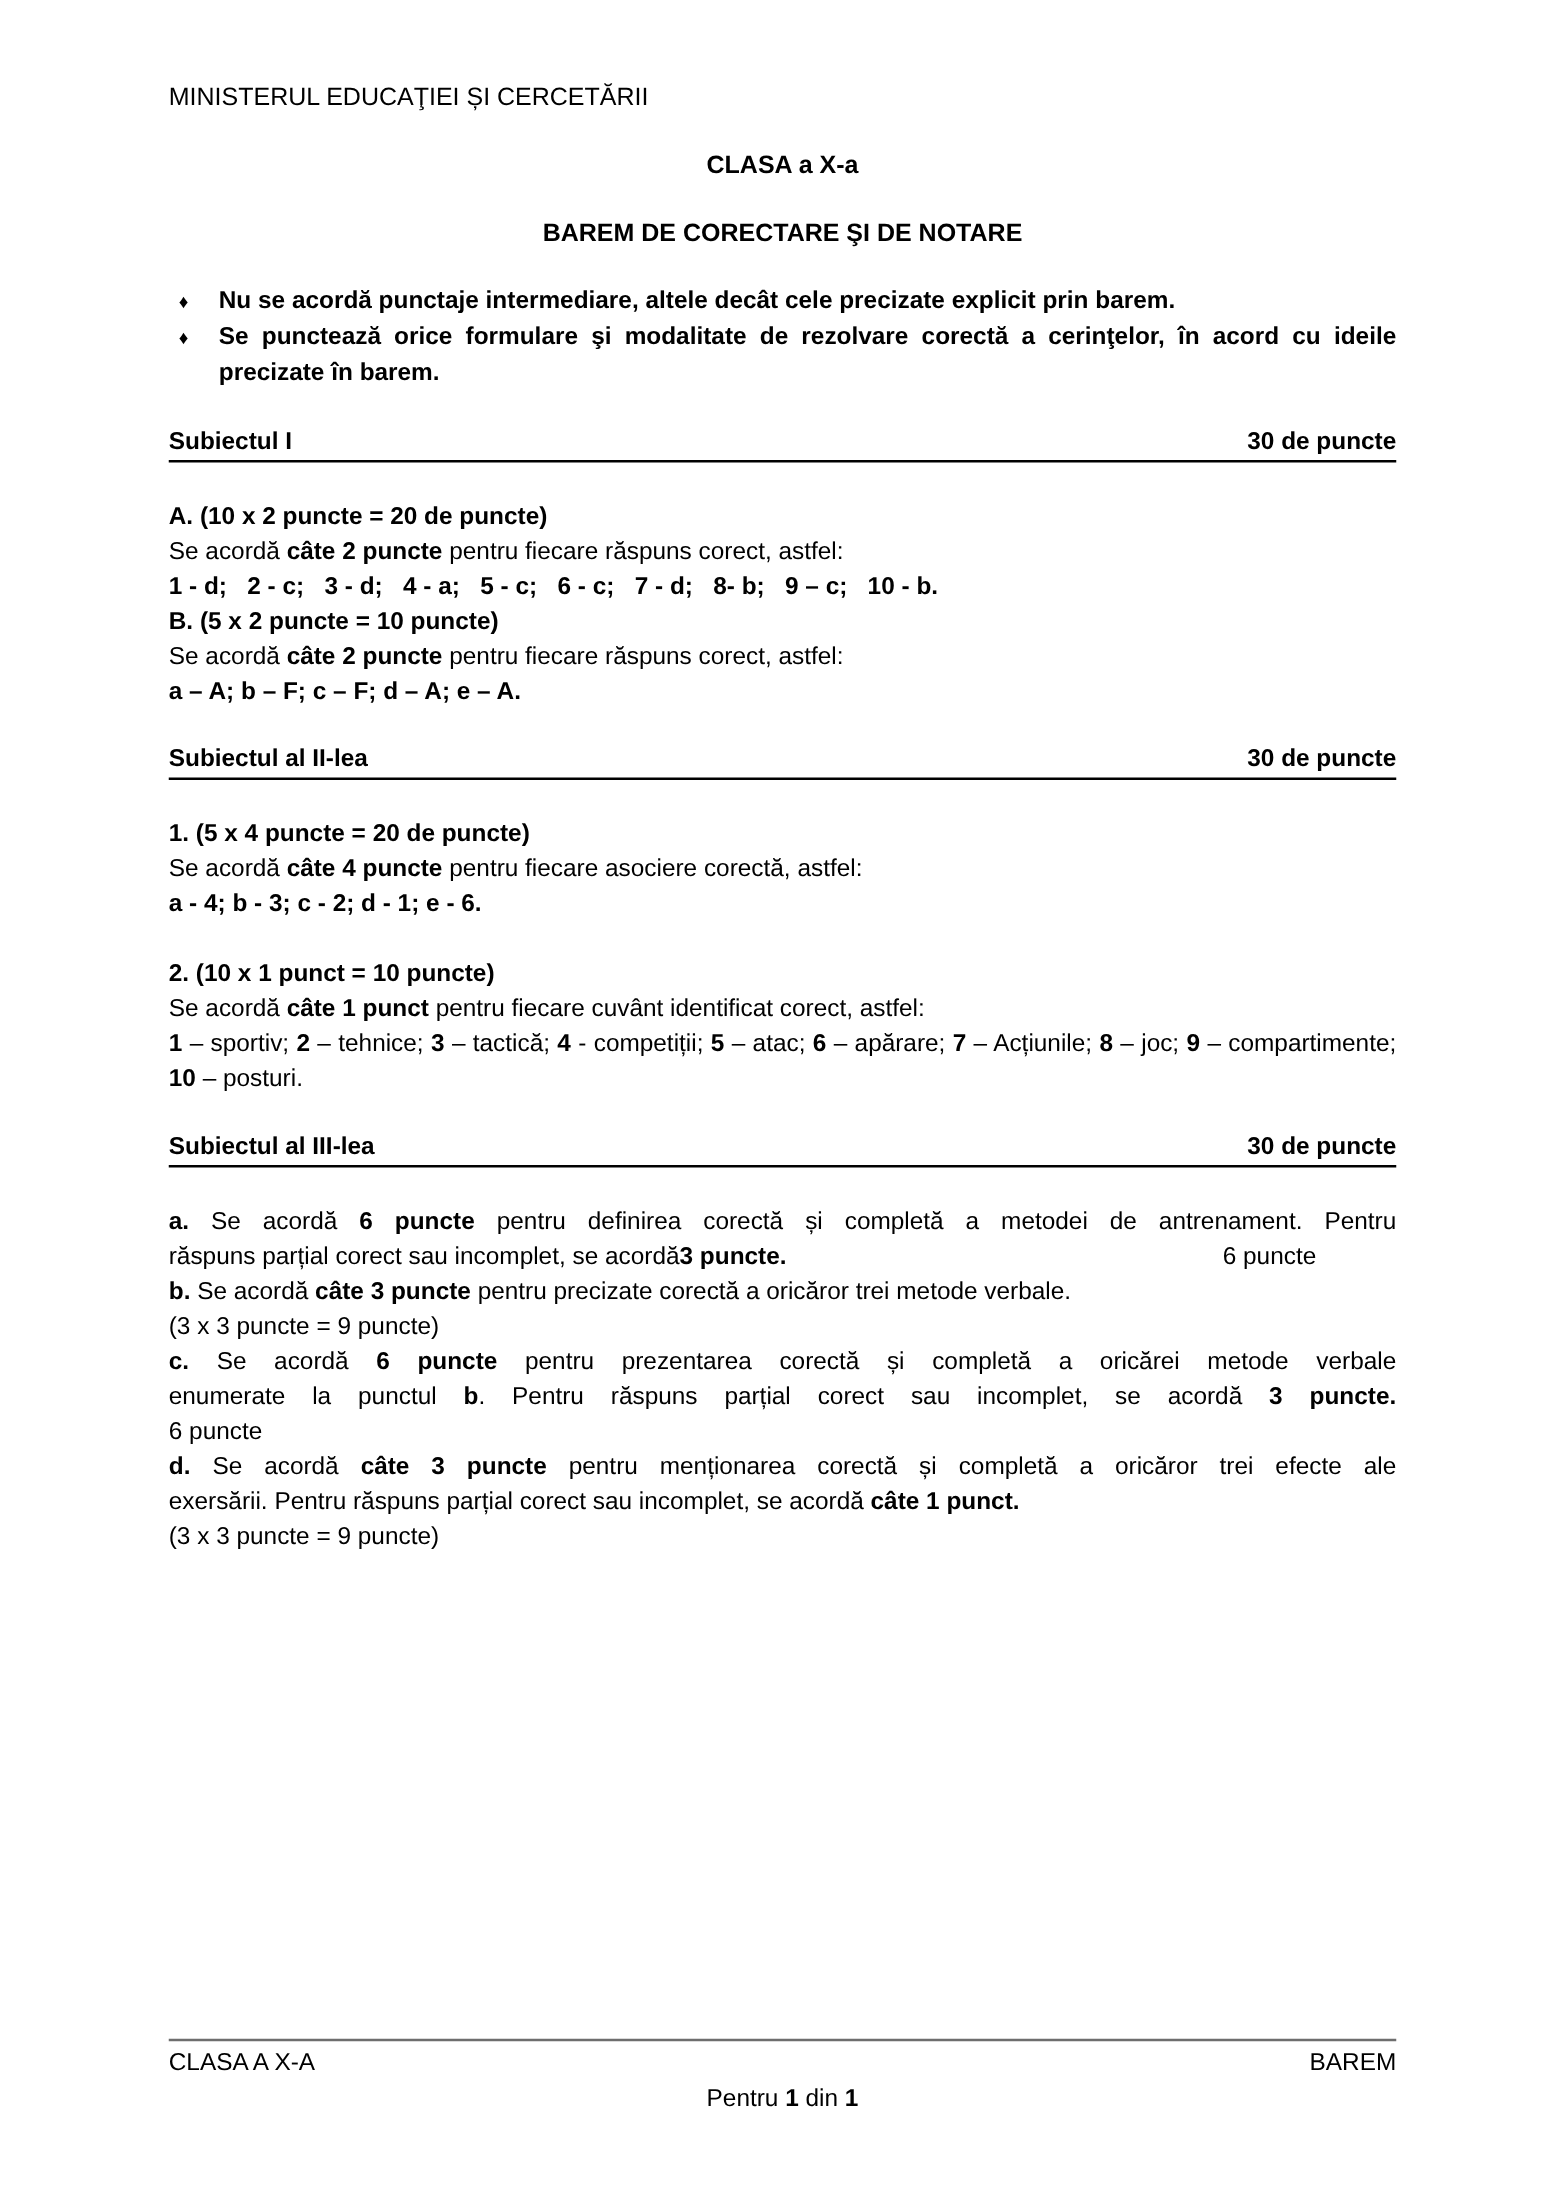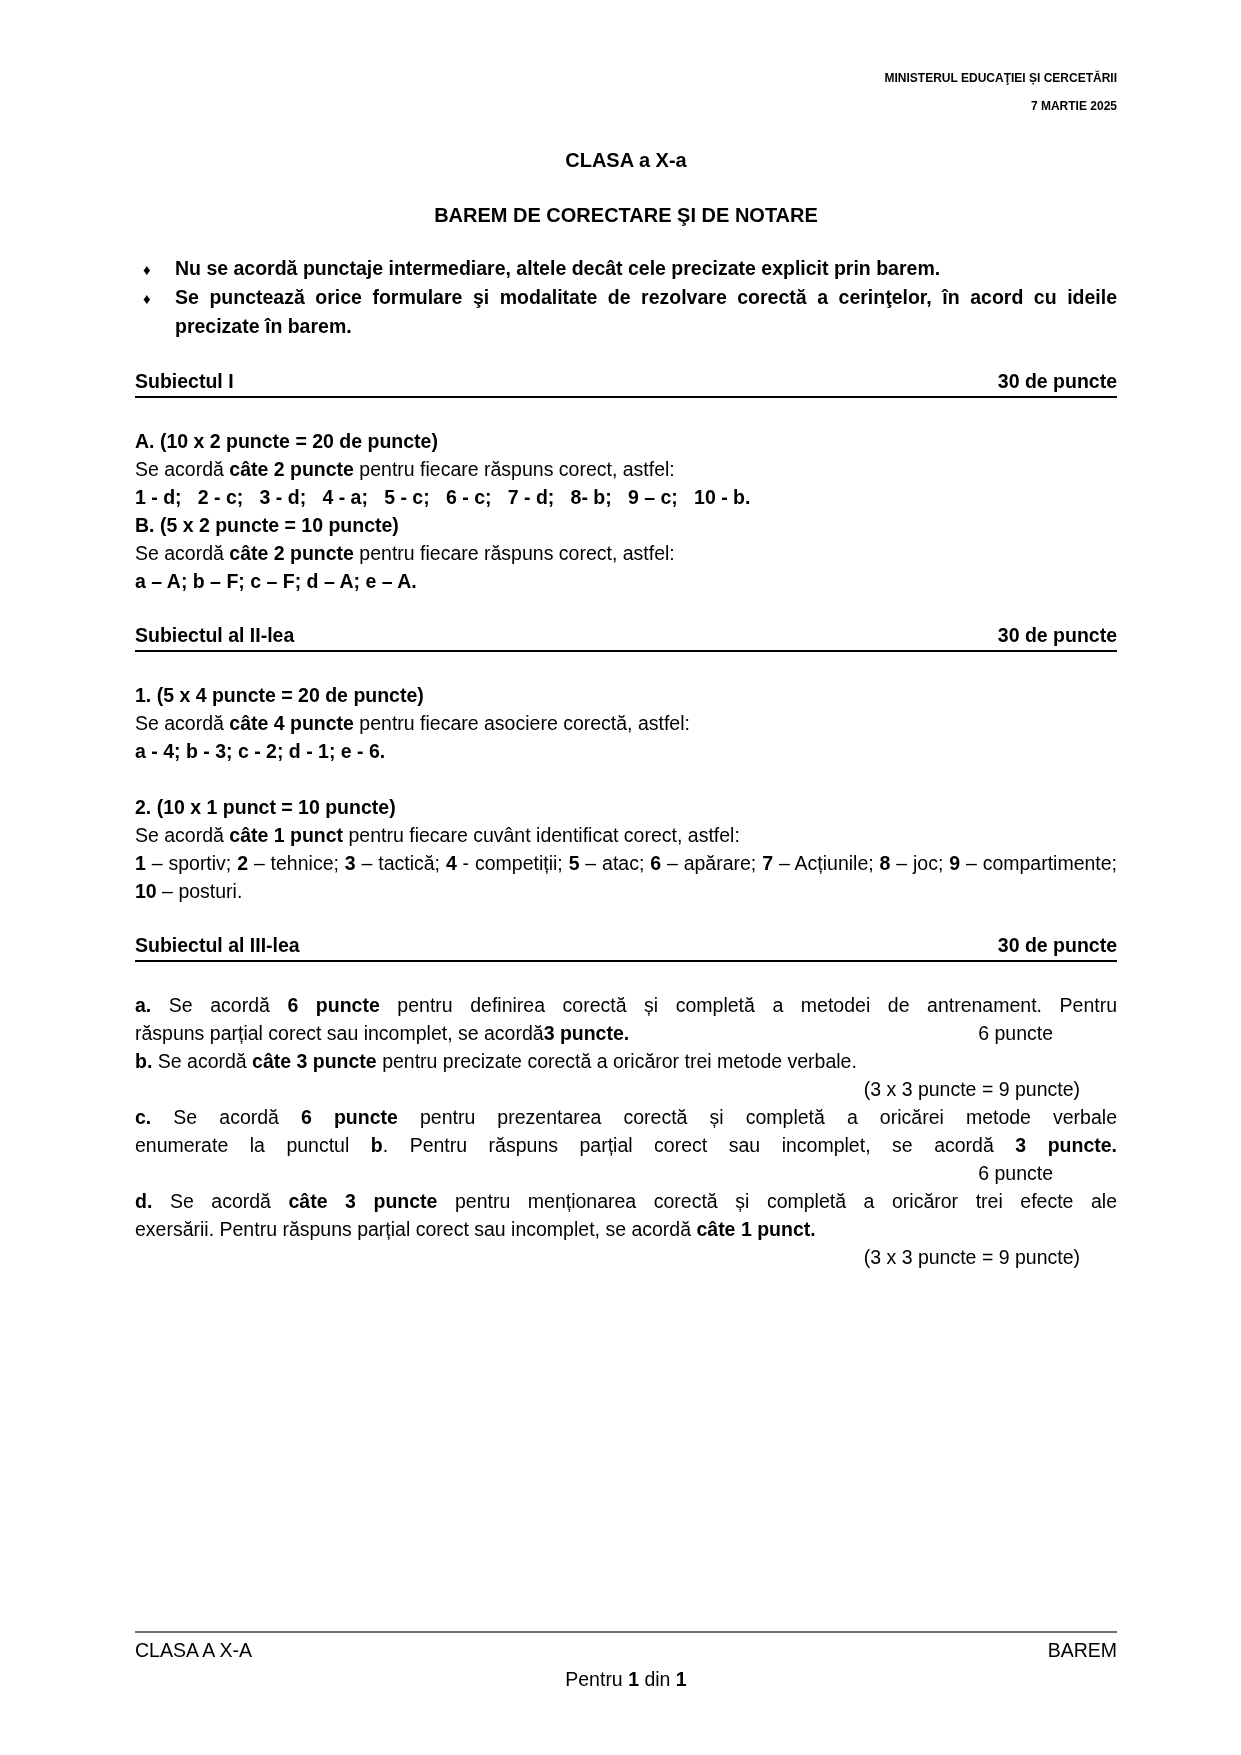--- a/index.html
+++ b/index.html
@@ -5,59 +5,58 @@
   * { margin:0; padding:0; box-sizing:border-box; }
   html,body { background:#ffffff; }
   body {
     width:1241px; height:1755px; position:relative;
     font-family:"Liberation Sans", sans-serif;
     font-size:19.5px; color:#000; line-height:28px;
   }
   .content { padding:64px 124px 0 135px; }
   .b { font-weight:bold; }
   
-  .doc-header { text-align:right; font-weight:bold; font-size:12px; }
+  .doc-header { text-align:left; font-weight:normal; font-size:20px; }
   .hline { line-height:28px; }
   .class-line { text-align:center; font-weight:bold; font-size:20px; margin-top:26px; }
   .doc-title  { text-align:center; font-weight:bold; font-size:20px; margin-top:27px; }
   
   .bullets { margin-top:25px; }
   .bullet { position:relative; padding-left:40px; font-weight:bold; text-align:justify; line-height:29px; }
   .bullet .glyph { position:absolute; left:8px; top:1px; font-size:15px; }
   
   section { margin-top:26px; }
   .sec-head {
     display:flex; justify-content:space-between; font-weight:bold;
     border-bottom:2px solid #000; padding-bottom:1px;
   }
   .sec-body { margin-top:29px; }
   .line { min-height:28px; line-height:28px; }
   .line.pre { white-space:pre-wrap; }
   .line.just { text-align:justify; text-align-last:justify; }
   .line.flow { text-align:justify; }
-  .line.right { text-align:right; }
+  .line.right { }
   .line.split { display:flex; }
   .line.split .rpush { margin-left:auto; white-space:nowrap; }
   .line.gap { height:28px; }
   
   .doc-footer {
     position:absolute; left:135px; right:124px; top:1631px;
     border-top:2px solid #6e6e6e;
   }
   .footer-row { display:flex; justify-content:space-between; margin-top:4px; line-height:26px; }
   .footer-page { text-align:center; margin-top:3px; line-height:26px; }
 </style>
 </head>
 <body>
 
 <div class="content">
 
   <div class="doc-header">
     <div class="hline">MINISTERUL EDUCAŢIEI ȘI CERCETĂRII</div>
-    <div class="hline">7 MARTIE 2025</div>
   </div>
 
   <div class="class-line">CLASA a X-a</div>
 
   <div class="doc-title">BAREM DE CORECTARE ŞI DE NOTARE</div>
 
   <div class="bullets">
     <div class="bullet">
       <span class="glyph">♦</span>
       <span>Nu se acordă punctaje intermediare, altele decât cele precizate explicit prin barem.</span>

